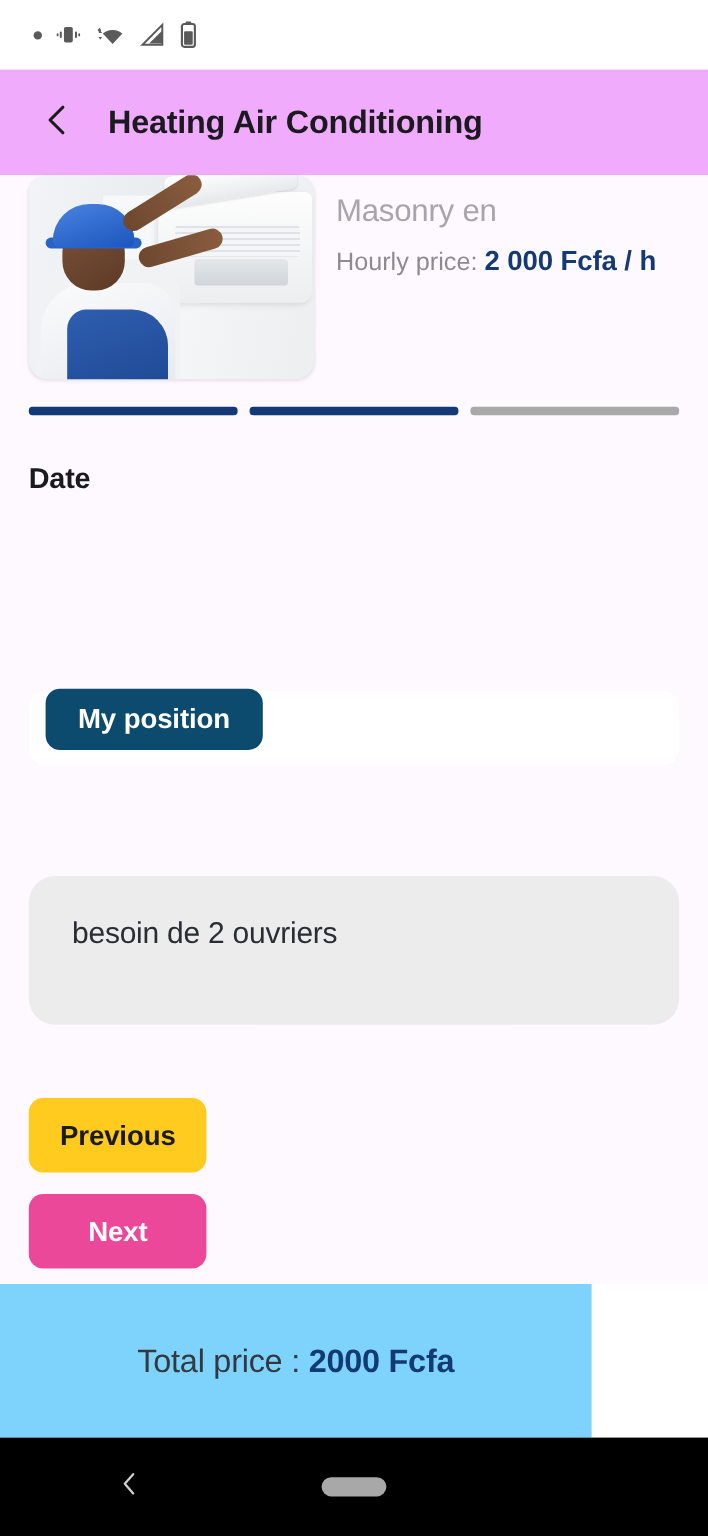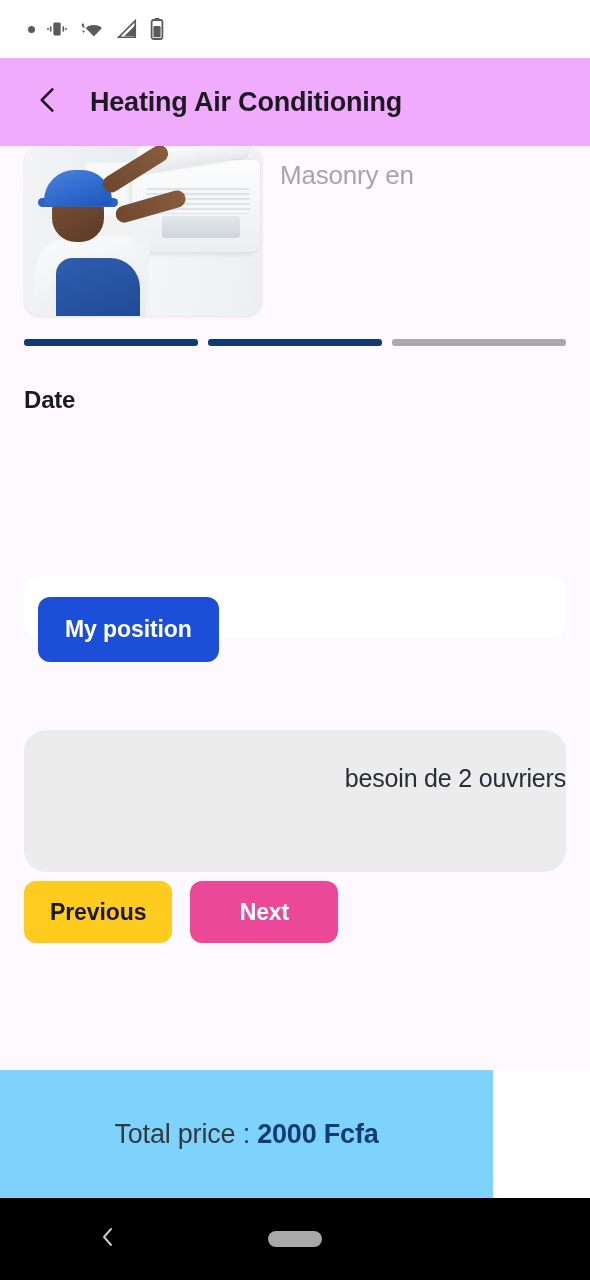--- a/index.html
+++ b/index.html
@@ -132,36 +132,36 @@
     padding:0 26px 0 34px;
   }
   .date-value { font-size:26px; color:#20242b; letter-spacing:-0.1px; }
 
   
   .addr-box {
     position:absolute; left:24px; top:430px; width:542px; height:62px;
     background:#ffffff; border-radius:14px;
   }
   .pos-btn {
-    position:absolute; left:38px; top:451px;
-    background:#1d4ed8; color:#ffffff; border:none;
-    border-radius:12px; padding:19px 27px;
+    position:absolute; left:38px; top:428px;
+    background:#0c4a6e; color:#ffffff; border:none;
+    border-radius:12px; padding:12px 27px;
     font-size:23px; font-weight:bold; letter-spacing:-0.1px;
     font-family:"Liberation Sans", sans-serif;
   }
 
   
   .info-area {
-    position:absolute; left:24px; top:584px; width:542px; height:142px;
-    background:#ececec; border-radius:22px; padding:34px 0 0 36px;text-align:right;
+    position:absolute; left:24px; top:584px; width:542px; height:124px;
+    background:#ececec; border-radius:22px; padding:34px 0 0 36px;
   }
   .info-text { font-size:25px; color:#2a2d33; letter-spacing:-0.2px; }
 
   
-  .btn-row { position:absolute; left:24px; top:735px; display:flex; gap:18px; }
+  .btn-row { position:absolute; left:24px; top:769px; display:flex; gap:18px;flex-direction:column; }
   .btn {
     border:none; border-radius:12px; font-size:23px; font-weight:bold;
     font-family:"Liberation Sans", sans-serif; letter-spacing:-0.1px;
     padding:0 26px; height:62px; display:flex; align-items:center; justify-content:center;
   }
   .btn-prev { background:#ffcb1e; color:#1a1a1a; min-width:148px; }
   .btn-next { background:#ec4899; color:#ffffff; min-width:148px; }
 
   
   .total-bar {
@@ -250,20 +250,24 @@
         <div class="ph-shirt"></div>
         <div class="ph-overall"></div>
         <div class="ph-head"></div>
         <div class="ph-helmet-brim"></div>
         <div class="ph-helmet"></div>
         <div class="ph-arm1"></div>
         <div class="ph-arm2"></div>
       </div>
       <div class="svc-info">
         <div class="svc-name">Masonry en</div>
+        <div class="svc-price-row">
+          <span>Hourly price:</span>
+          <span class="svc-price-val">2 000 Fcfa / h</span>
+        </div>
       </div>
     </div>
 
     <div class="stepper">
       <div class="step-seg step-done"></div>
       <div class="step-seg step-done"></div>
       <div class="step-seg step-todo"></div>
     </div>
 
     <div class="sec-label" style="top:240px;">Date</div>

